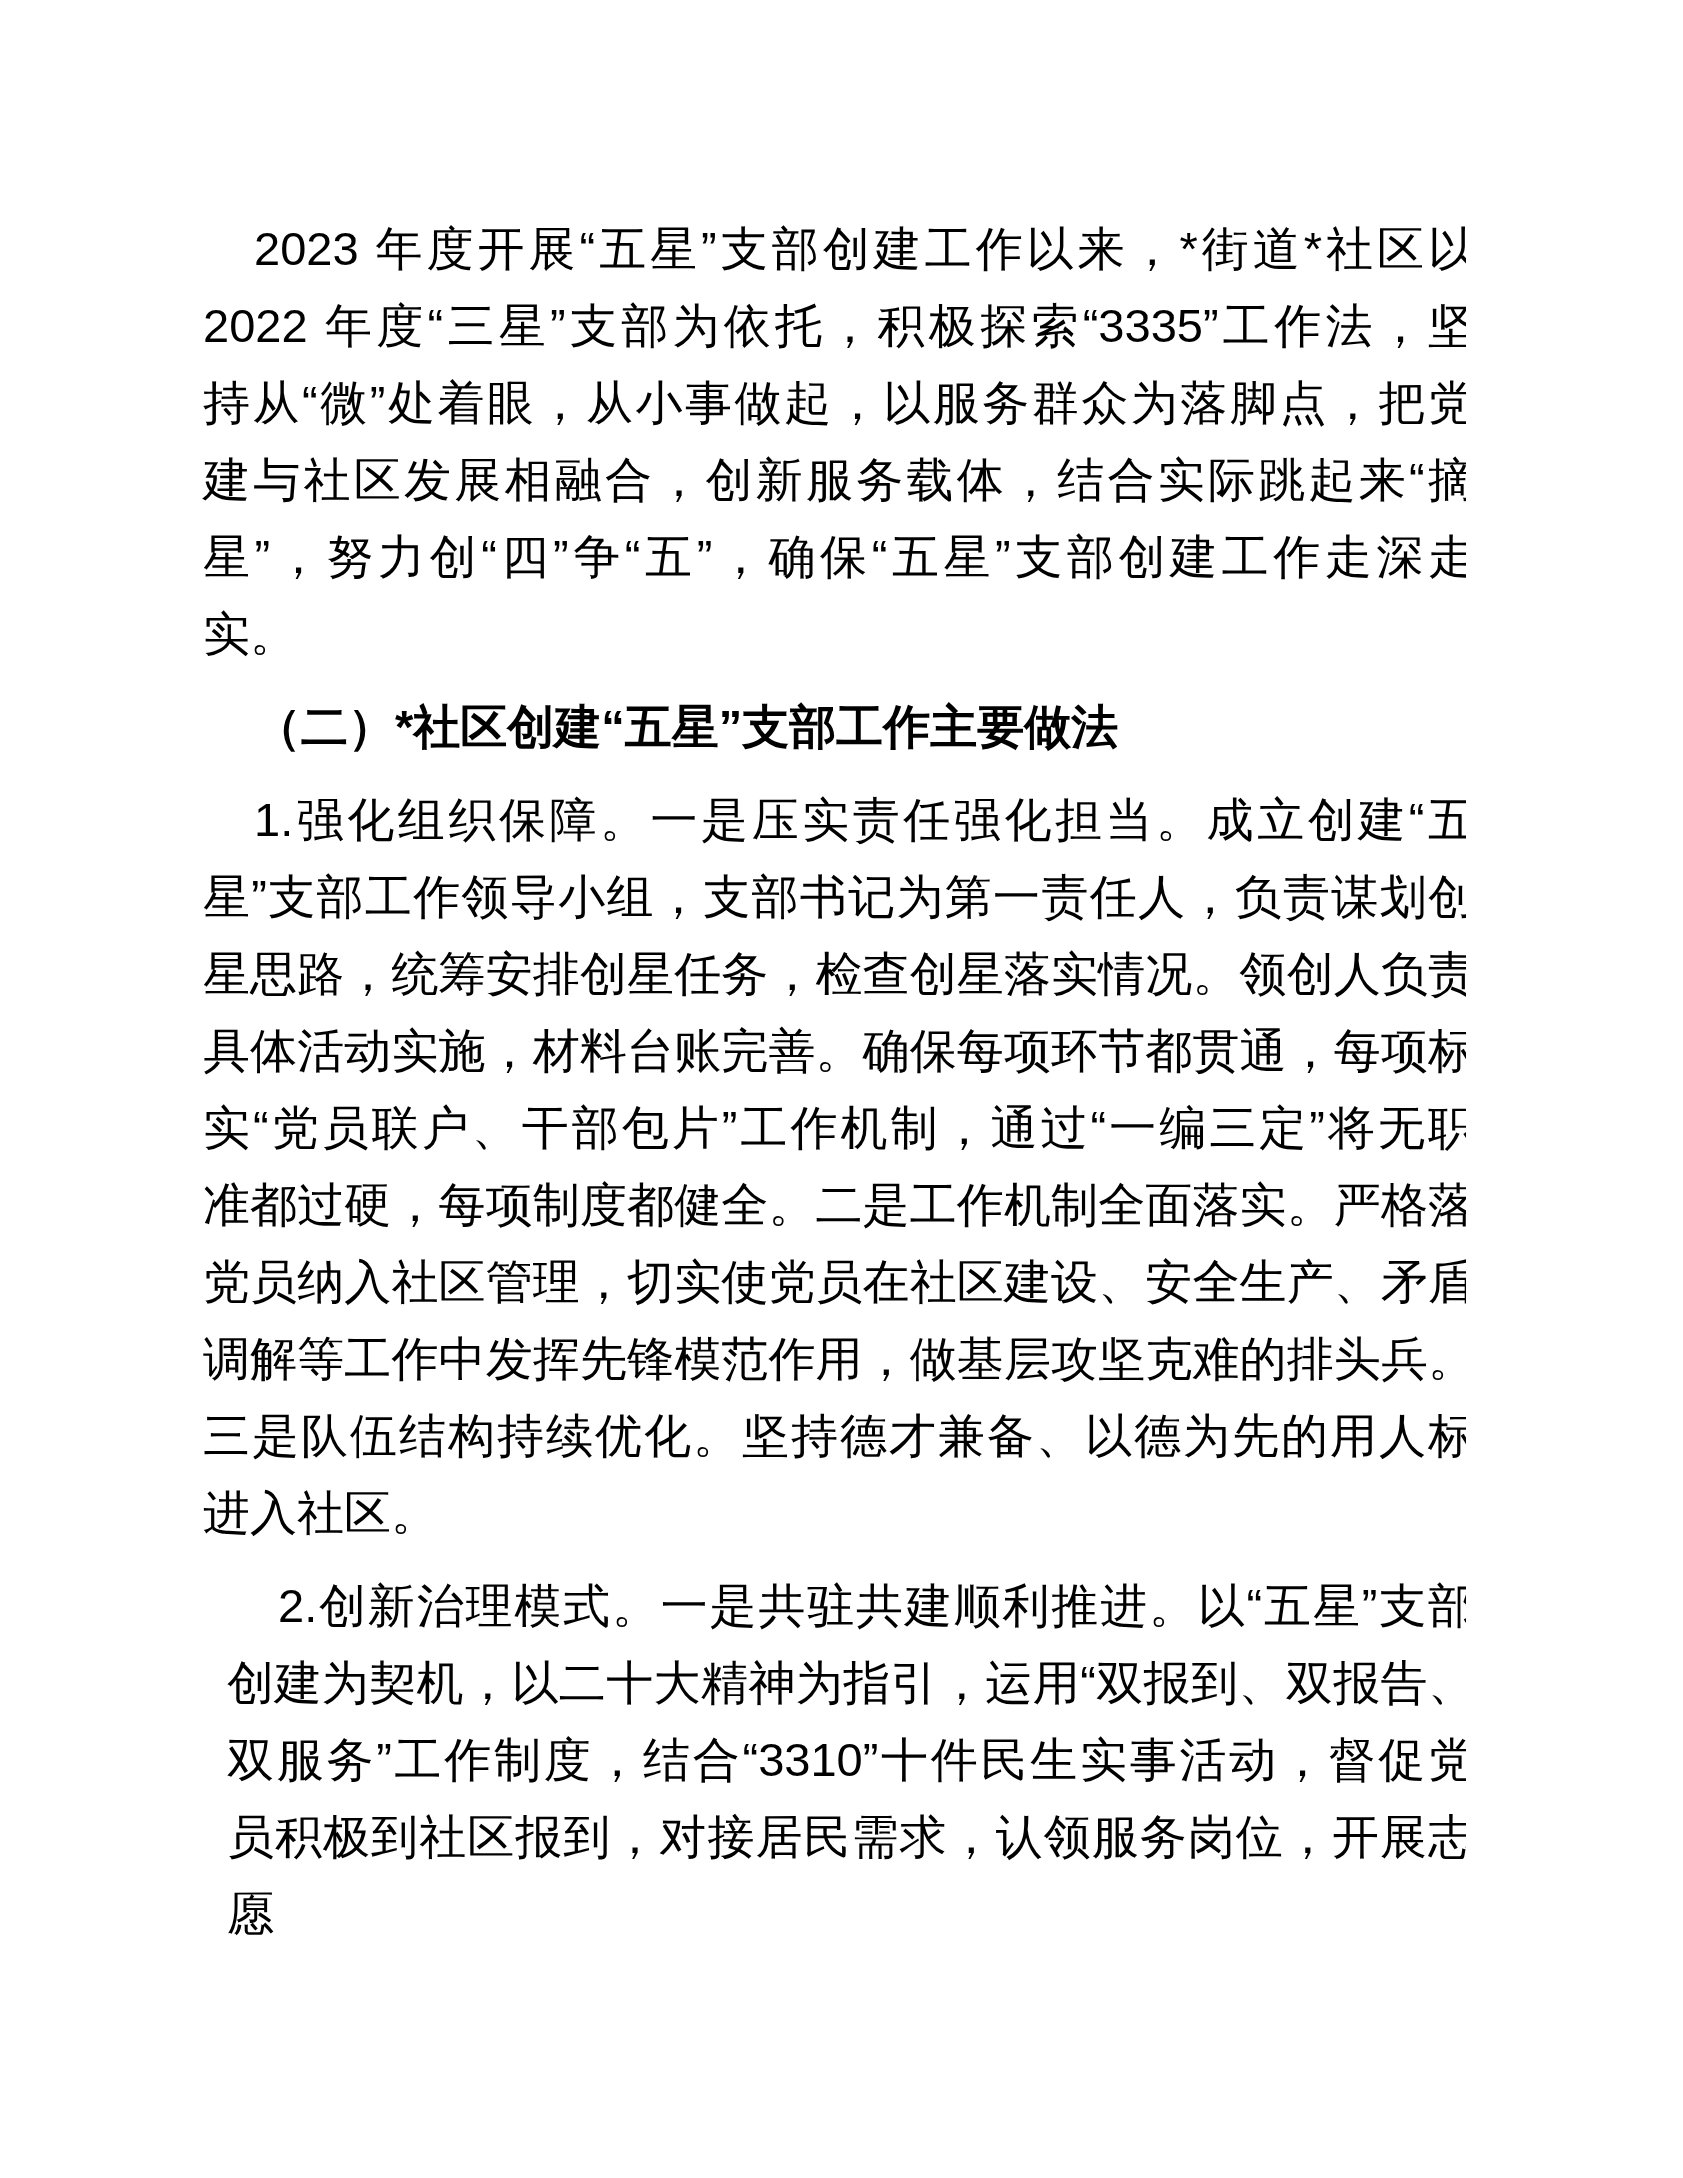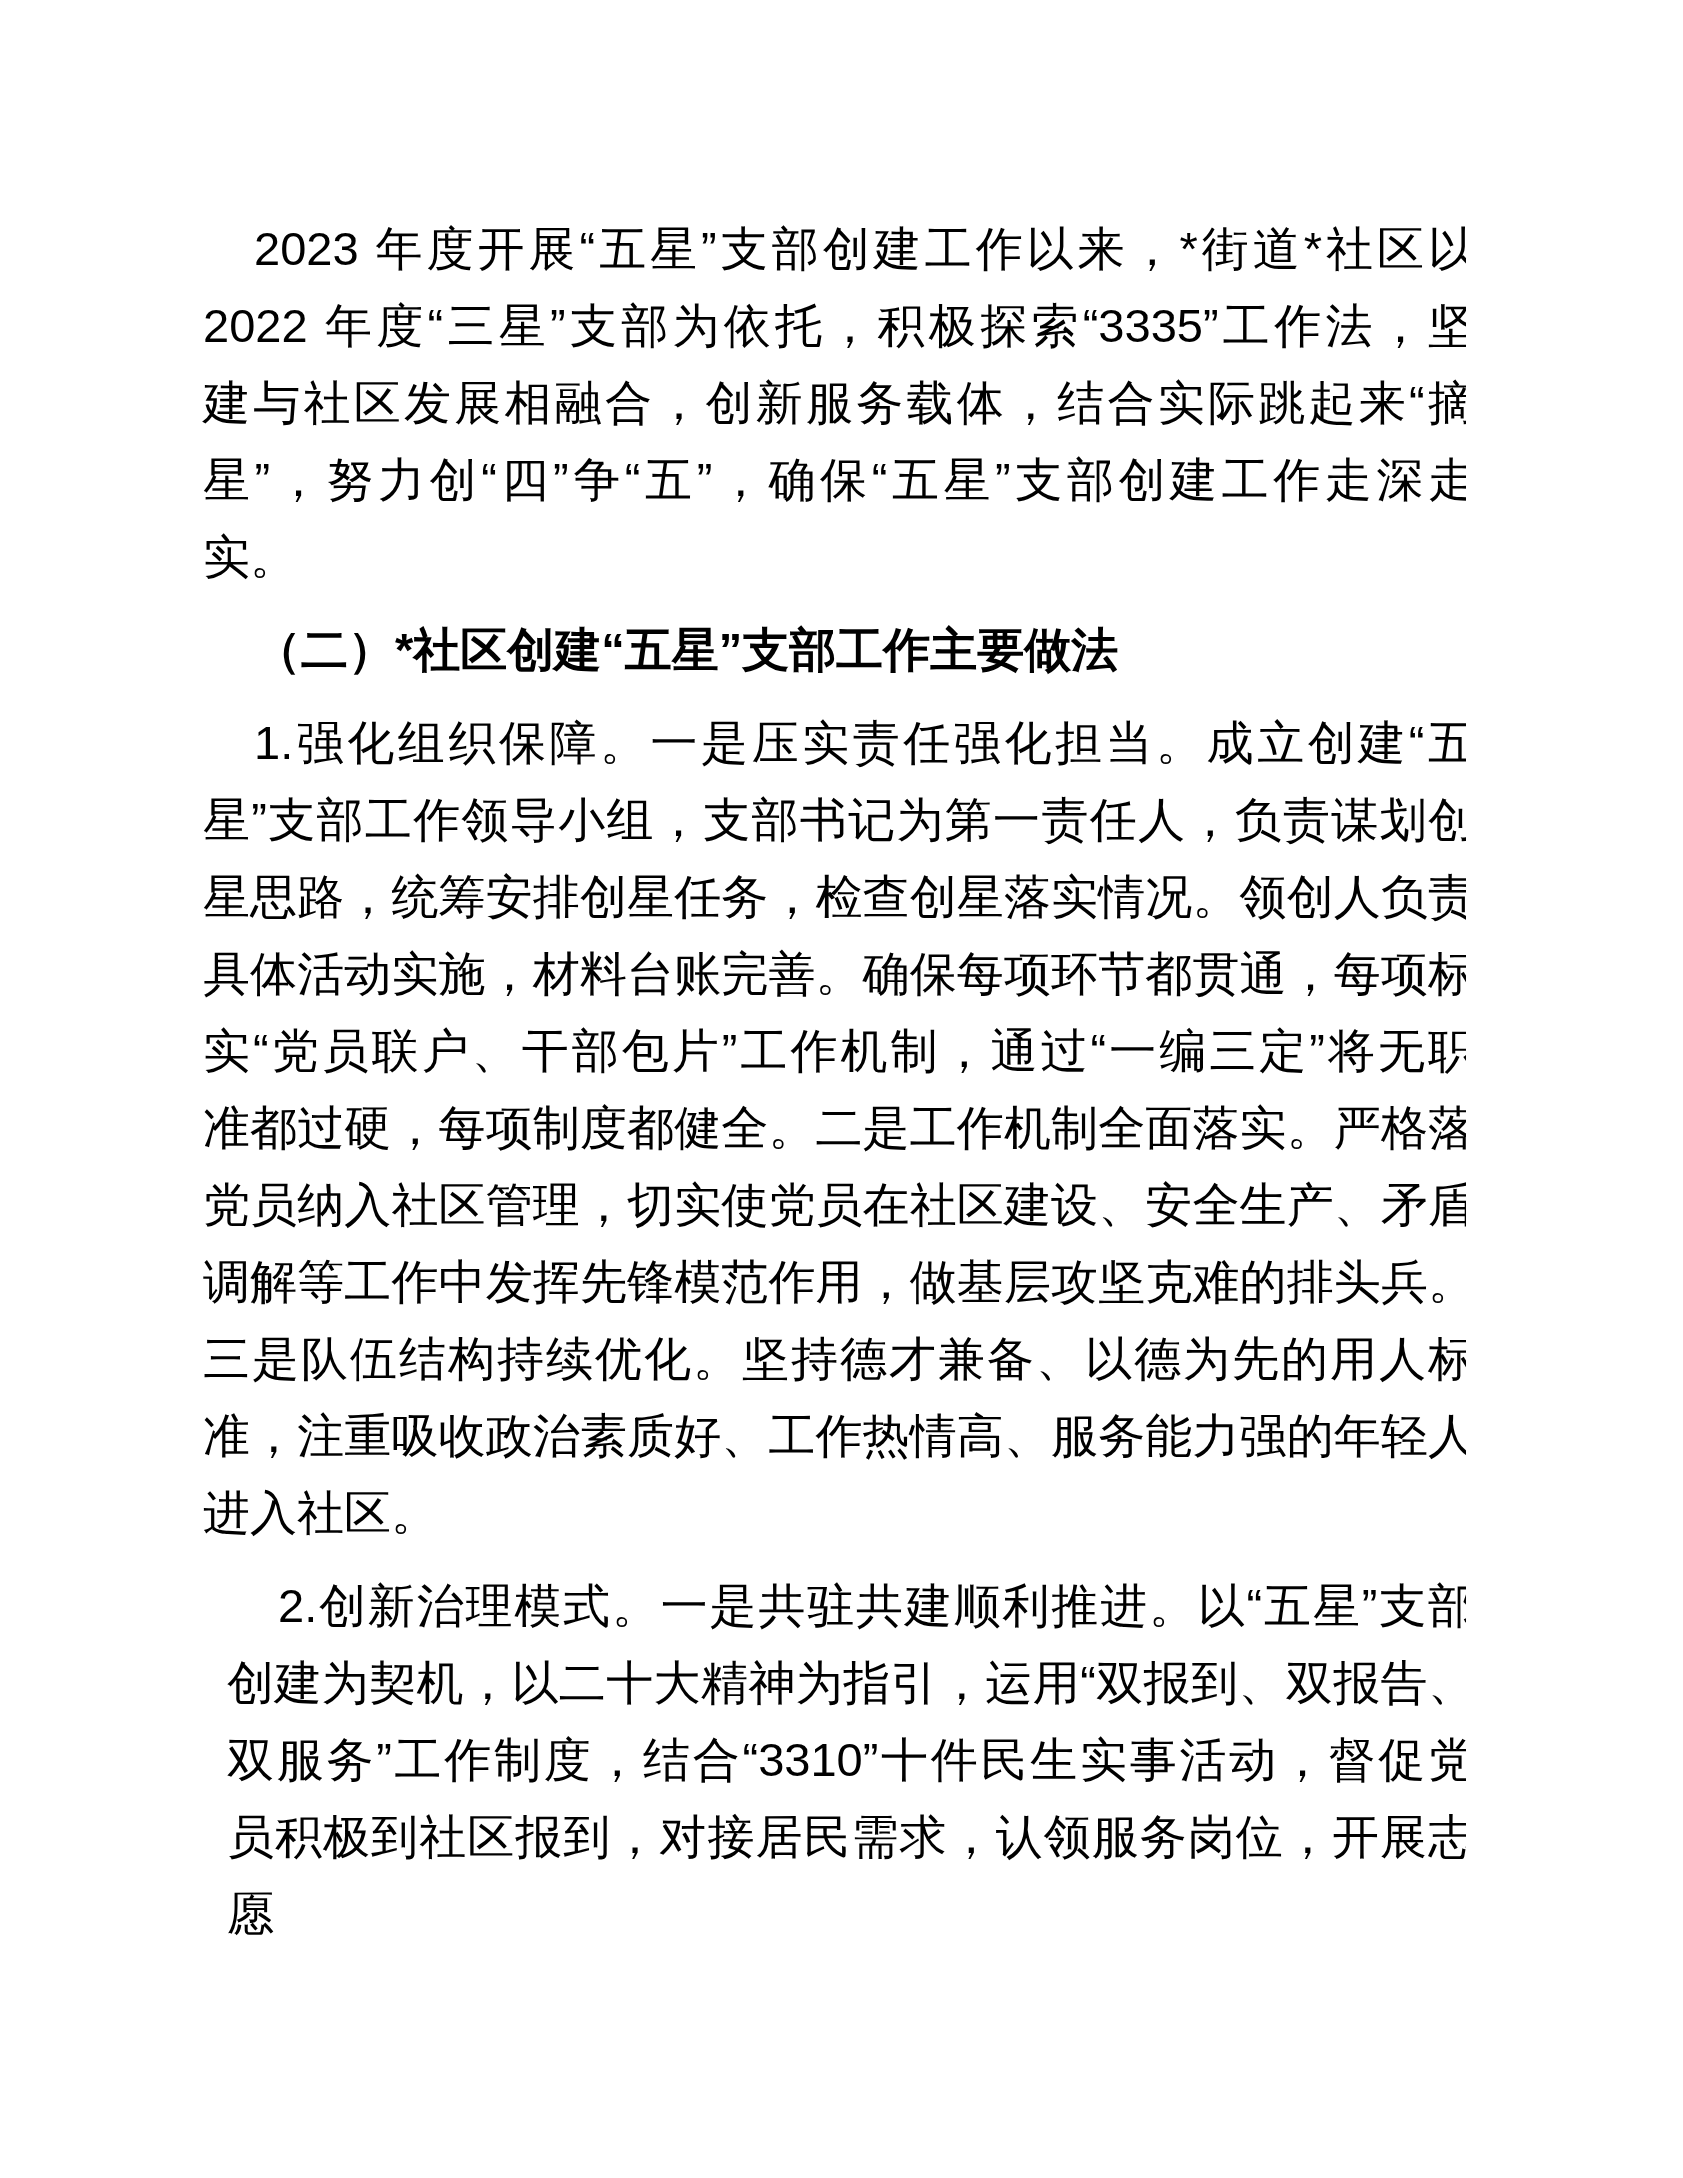--- a/index.html
+++ b/index.html
@@ -47,38 +47,38 @@
   }
 </style>
 </head>
 <body>
 
 <div class="page">
   <div class="content" id="doc-content">
       <div class="para body">
         <div class="line first">2023 年度开展“五星”支部创建工作以来，*街道*社区以</div>
         <div class="line">2022 年度“三星”支部为依托，积极探索“3335”工作法，坚</div>
+        <div class="line">持从“微”处着眼，从小事做起，以服务群众为落脚点，把党</div>
         <div class="line">建与社区发展相融合，创新服务载体，结合实际跳起来“摘</div>
         <div class="line">星”，努力创“四”争“五”，确保“五星”支部创建工作走深走</div>
         <div class="line flush">实。</div>
       </div>
       <div class="para heading">
         <div class="line first flush">（二）*社区创建“五星”支部工作主要做法</div>
       </div>
       <div class="para body">
         <div class="line first">1.强化组织保障。一是压实责任强化担当。成立创建“五</div>
         <div class="line">星”支部工作领导小组，支部书记为第一责任人，负责谋划创</div>
         <div class="line">星思路，统筹安排创星任务，检查创星落实情况。领创人负责</div>
         <div class="line">具体活动实施，材料台账完善。确保每项环节都贯通，每项标</div>
         <div class="line">实“党员联户、干部包片”工作机制，通过“一编三定”将无职</div>
         <div class="line">准都过硬，每项制度都健全。二是工作机制全面落实。严格落</div>
         <div class="line">党员纳入社区管理，切实使党员在社区建设、安全生产、矛盾</div>
         <div class="line">调解等工作中发挥先锋模范作用，做基层攻坚克难的排头兵。</div>
         <div class="line">三是队伍结构持续优化。坚持德才兼备、以德为先的用人标</div>
-        <div class="line">准，注重吸收政治素质好、工作热情高、服务能力强的年轻人</div>
         <div class="line flush">进入社区。</div>
       </div>
       <div class="para body">
         <div class="line first">2.创新治理模式。一是共驻共建顺利推进。以“五星”支部</div>
         <div class="line">创建为契机，以二十大精神为指引，运用“双报到、双报告、</div>
         <div class="line">双服务”工作制度，结合“3310”十件民生实事活动，督促党</div>
         <div class="line">员积极到社区报到，对接居民需求，认领服务岗位，开展志愿</div>
       </div>
     </div>
 </div>

